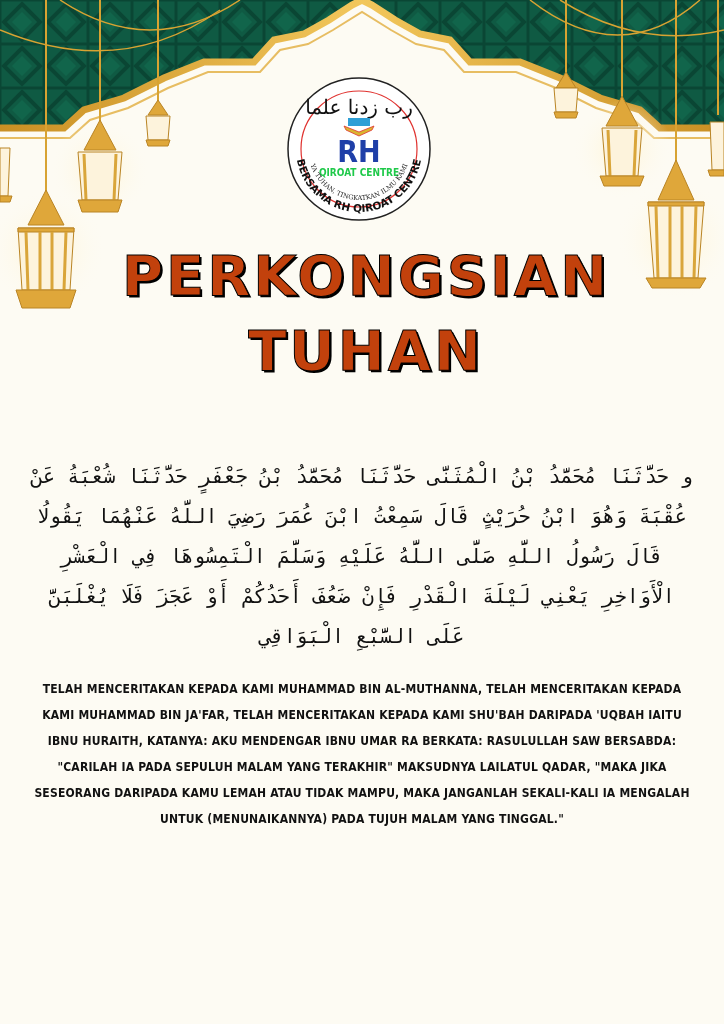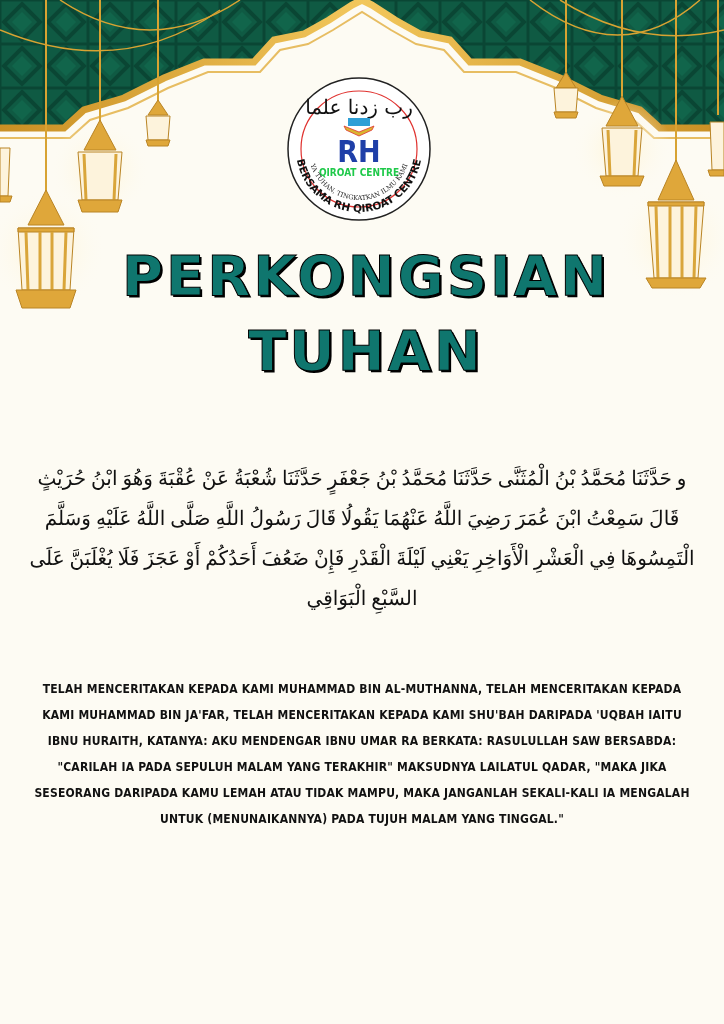--- a/index.html
+++ b/index.html
@@ -1,24 +1,24 @@
 <!DOCTYPE html>
 <html><head>
 <meta charset="utf-8">
 <style>
   html, body { margin:0; padding:0; }
   body { width:724px; height:1024px; overflow:hidden; background:#fdfbf3; position:relative; font-family:"Liberation Sans", sans-serif; }
   .poster { position:absolute; left:0; top:0; width:724px; height:836px; background:#fdfbf3; overflow:hidden; }
   .header-art { position:absolute; left:0; top:0; width:724px; height:320px; }
   .logo { position:absolute; left:286px; top:76px; width:146px; height:146px; }
   .title { position:absolute; left:0; width:724px; text-align:center; font-family:"DejaVu Sans", sans-serif; font-weight:bold; font-size:56px; letter-spacing:3px; color:#000; line-height:1; }
-  .title span { display:inline-block; color:#0f766e; -webkit-text-stroke:1px #000; text-shadow: 2px 2px 0 #000; margin-left: 8px; }
+  .title span { display:inline-block; color:#c2410c; -webkit-text-stroke:1px #000; text-shadow: 2px 2px 0 #000; margin-left: 8px; }
   .title-line1 { top:248px; }
   .title-line2 { top:323px; }
-  .arabic { position:absolute; left:28px; top:458px; width:668px; text-align:center; direction:rtl; font-family:Liberation Serif, serif; font-size:20px; line-height:40px; color:#111; }
+  .arabic { position:absolute; left:28px; top:458px; width:668px; text-align:center; direction:rtl; font-family:Liberation Mono, monospace; font-size:20px; line-height:40px; color:#111; }
   .translation { position:absolute; left:30px; top:676px; width:664px; text-align:center; font-family:"DejaVu Sans Condensed","DejaVu Sans", sans-serif; font-weight:bold; font-size:12px; line-height:26px; color:#111; text-transform:uppercase; letter-spacing:0.2px; }
   .source { position:absolute; left:0; top:958px; width:724px; text-align:center; font-family:"DejaVu Sans", sans-serif; font-weight:bold; font-size:16.5px; color:#111; text-transform:uppercase; }
 </style>
 </head>
 <body>
 
 <div class="poster">
 
   <svg class="header-art" viewBox="0 0 724 320" width="724" height="320">
     <defs>

